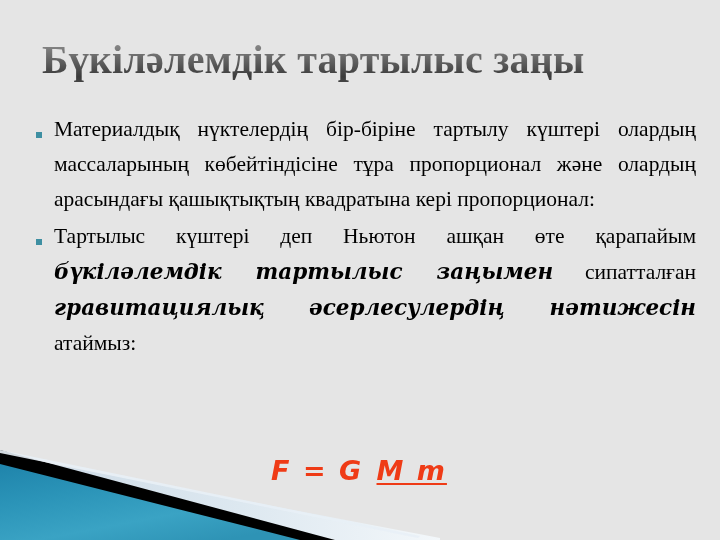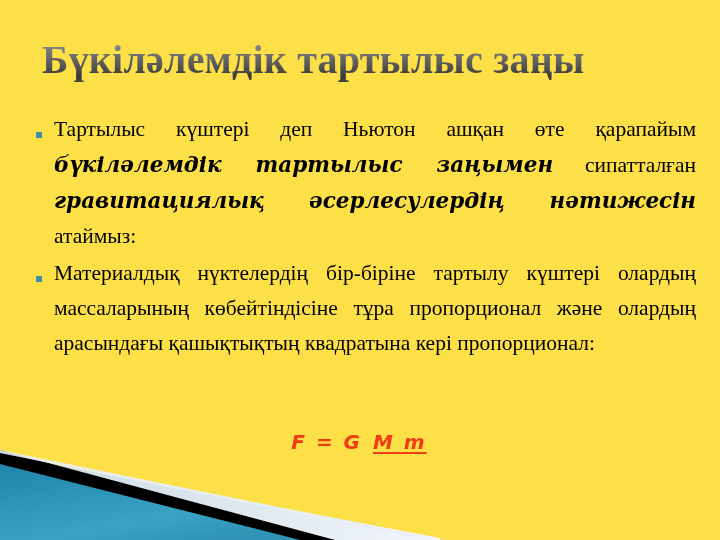--- a/index.html
+++ b/index.html
@@ -12,21 +12,21 @@
     height: 540px;
     overflow: hidden;
     background: #ffffff;
     font-family: "Liberation Serif", "DejaVu Serif", serif;
   }
 
   .slide {
     position: relative;
     width: 720px;
     height: 540px;
-    background: #fde047;
+    background: #e5e5e5;
     overflow: hidden;
   }
 
   
   .title-area {
     position: absolute;
     left: 42px;
     top: 34px;
     width: 640px;
     height: 60px;
@@ -98,25 +98,26 @@
     position: absolute;
     left: 0;
     top: 430px;
     width: 720px;
     text-align: center;
     font-family: "DejaVu Sans", "Liberation Sans", sans-serif;
     color: #ef3b16;
     pointer-events: none;
   }
   .formula-line1 {
-    font-size: 20px;
+    font-size: 27px;
     font-weight: bold;
     font-style: italic;
     letter-spacing: 2px;
     white-space: nowrap;
+    margin-top: 25px;
   }
   .formula-frac {
     text-decoration: underline;
     text-underline-offset: 3px;
     padding: 0 2px;
   }
   .formula-line2 {
     font-size: 23px;
     font-weight: bold;
     font-style: italic;
@@ -147,35 +148,35 @@
 </head>
 <body>
 
 <div class="slide">
 
   <div class="title-area">
     <div class="slide-title">Бүкіләлемдік тартылыс заңы</div>
   </div>
 
   <div class="body-area">
+
+    <div class="bullet-row">
+      <div class="bullet-mark">
+        <span class="bullet-dot"></span>
+      </div>
+      <div class="bullet-text">Материалдық нүктелердің бір-біріне тартылу күштері олардың массаларының көбейтіндісіне тұра пропорционал және олардың арасындағы қашықтықтың квадратына кері пропорционал:</div>
+    </div>
 
     <div class="bullet-row">
       <div class="bullet-mark">
         <span class="bullet-dot"></span>
       </div>
       <div class="bullet-text">
         <span>Тартылыс күштері деп Ньютон ашқан өте қарапайым </span><b>бүкіләлемдік тартылыс заңымен</b><span> сипатталған </span><b>гравитациялық әсерлесулердің нәтижесін</b><span> атаймыз:</span>
       </div>
-    </div>
-
-    <div class="bullet-row">
-      <div class="bullet-mark">
-        <span class="bullet-dot"></span>
-      </div>
-      <div class="bullet-text">Материалдық нүктелердің бір-біріне тартылу күштері олардың массаларының көбейтіндісіне тұра пропорционал және олардың арасындағы қашықтықтың квадратына кері пропорционал:</div>
     </div>
 
   </div>
 
   <div class="formula">
     <div class="formula-line1">
       <span>F  =  G</span>
       <span class="formula-frac">M m</span>
     </div>
   </div>

